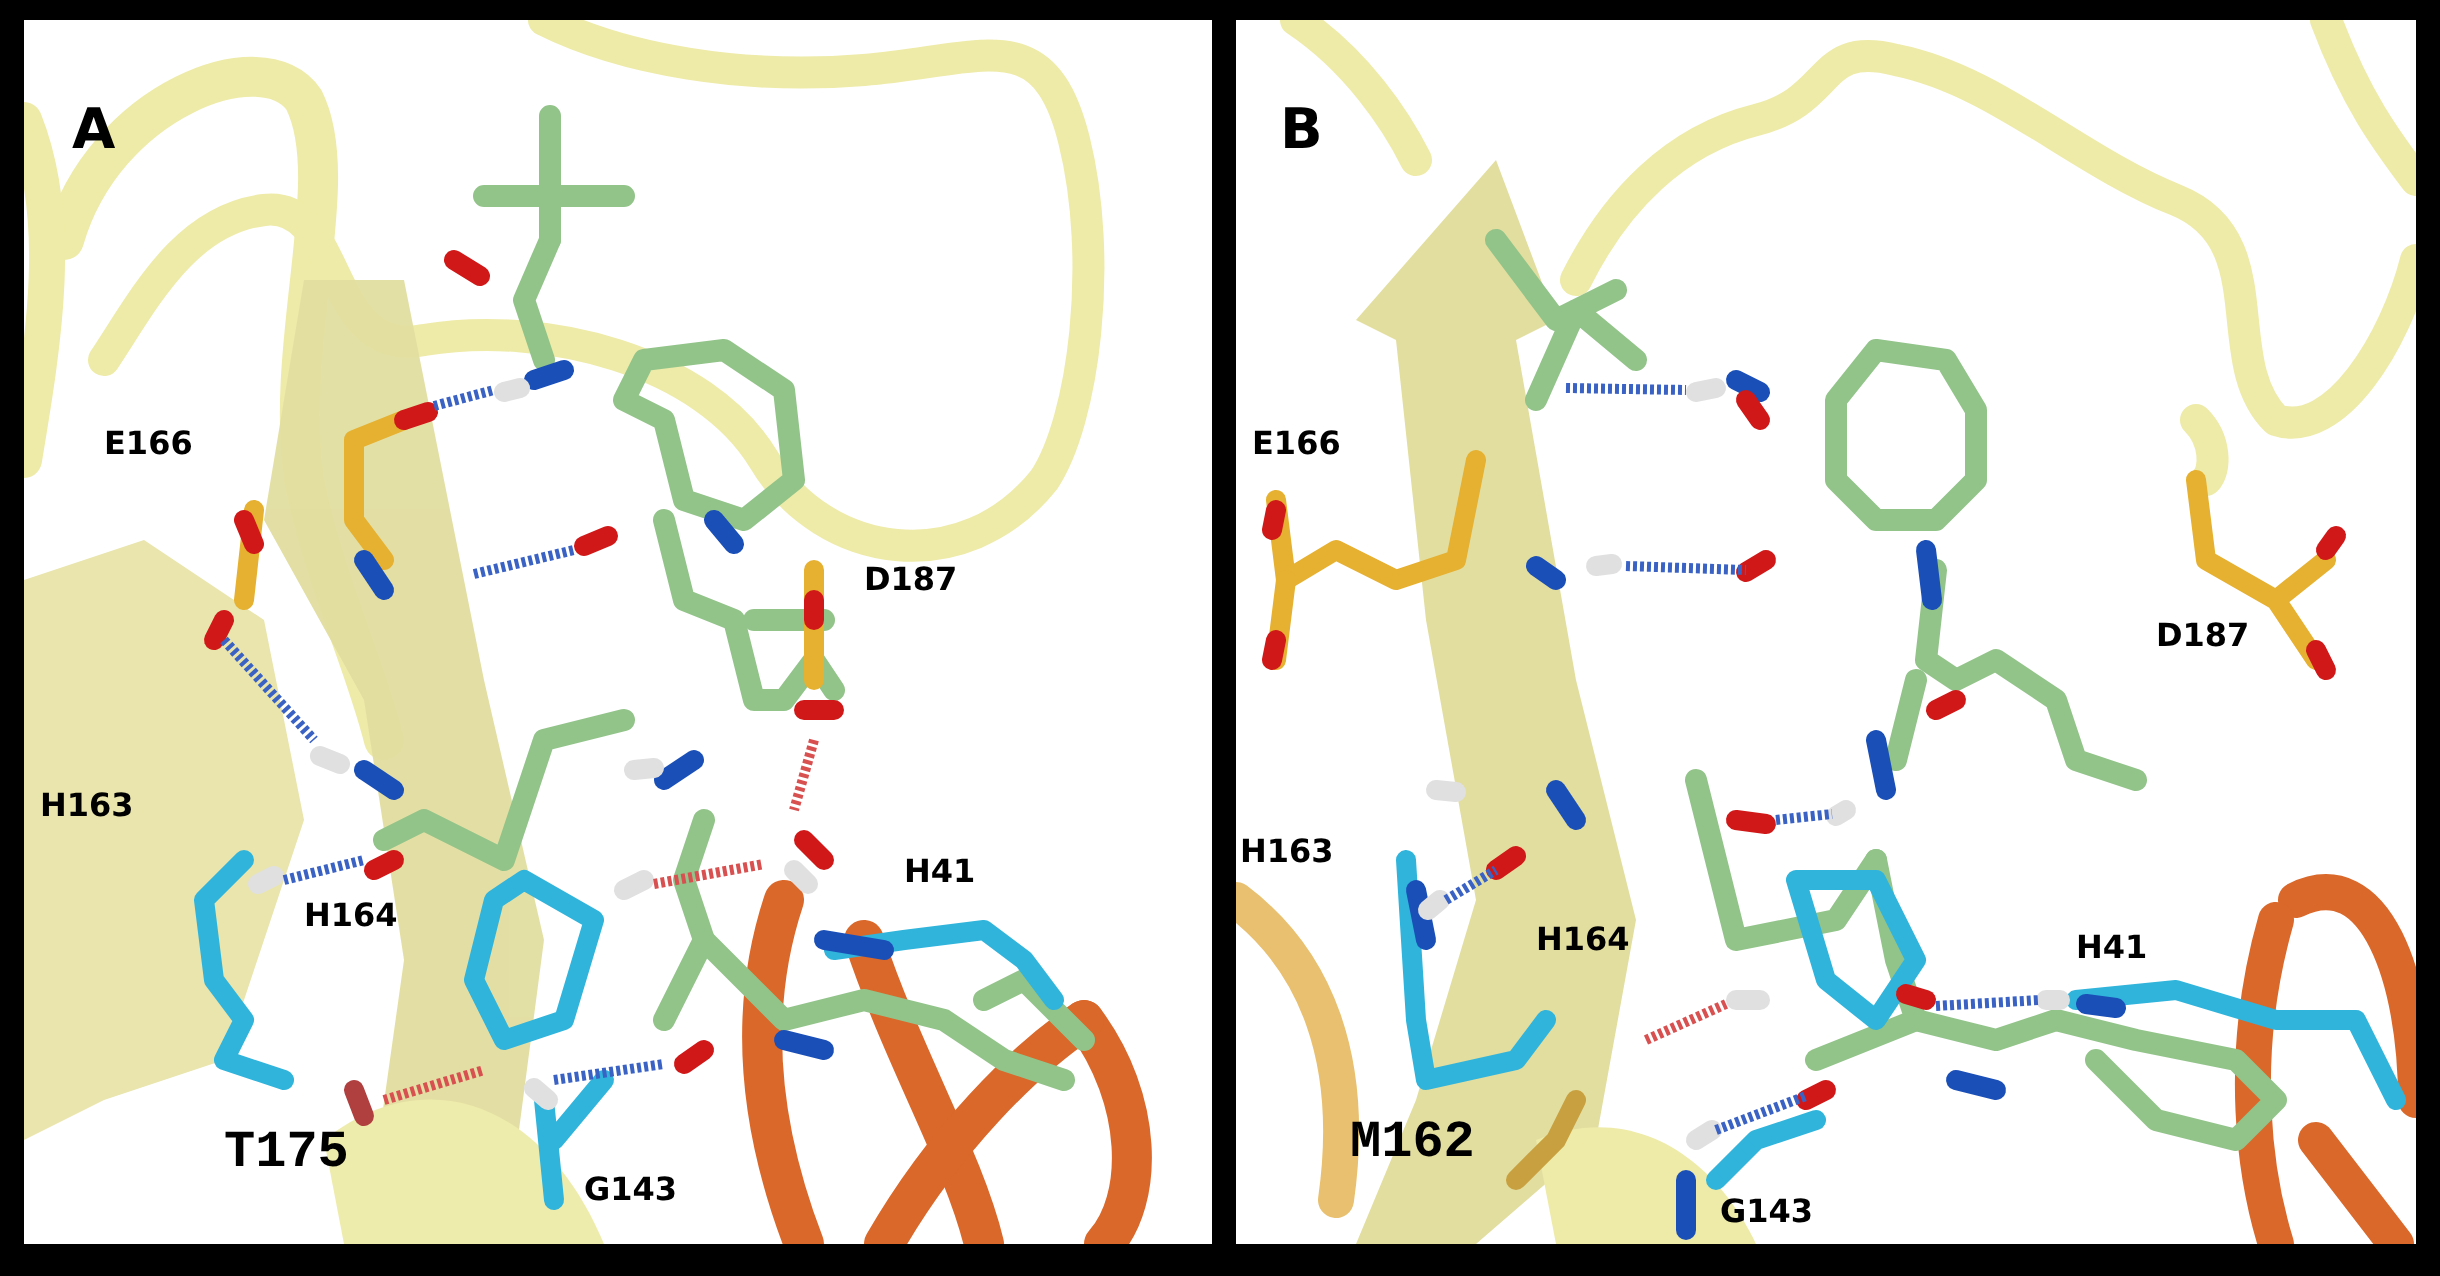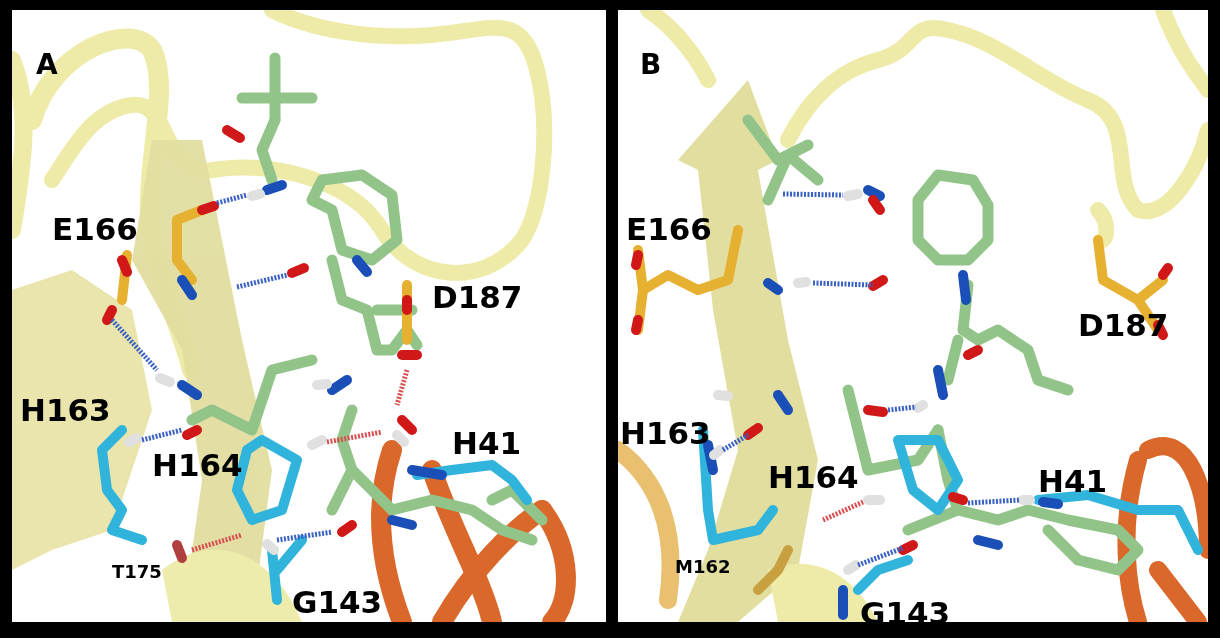--- a/index.html
+++ b/index.html
@@ -2,22 +2,22 @@
 <html><head>
 <meta charset="utf-8">
 <style>
   html, body { margin: 0; padding: 0; background: #ffffff; }
   body { width: 1220px; height: 638px; position: relative; overflow: hidden; font-family: "DejaVu Sans", sans-serif; }
   .figure { position: absolute; left: 0; top: 0; width: 1220px; height: 638px; background: #000; }
   .panel { position: absolute; top: 10px; height: 612px; background: #fff; overflow: hidden; }
   .panel-a { left: 12px; width: 594px; }
   .panel-b { left: 618px; width: 590px; }
   .panel svg { position: absolute; left: 0; top: 0; }
-  .label { position: absolute; font-weight: bold; color: #000; font-size: 31px; line-height: 1; white-space: nowrap; }
-  .label.small { font-size: 18px; }
+  .label { position: absolute; font-weight: bold; color: #000; font-size: 16px; line-height: 1; white-space: nowrap; }
+  .label.small { font-size: 26px; font-family: Liberation Mono, monospace; }
   .panel-letter { position: absolute; font-weight: bold; font-size: 28px; color: #000; }
 </style>
 </head>
 <body>
 
 <div class="figure">
 
   <div class="panel panel-a">
     <svg width="594" height="612" viewBox="0 0 594 612">
       <defs>

